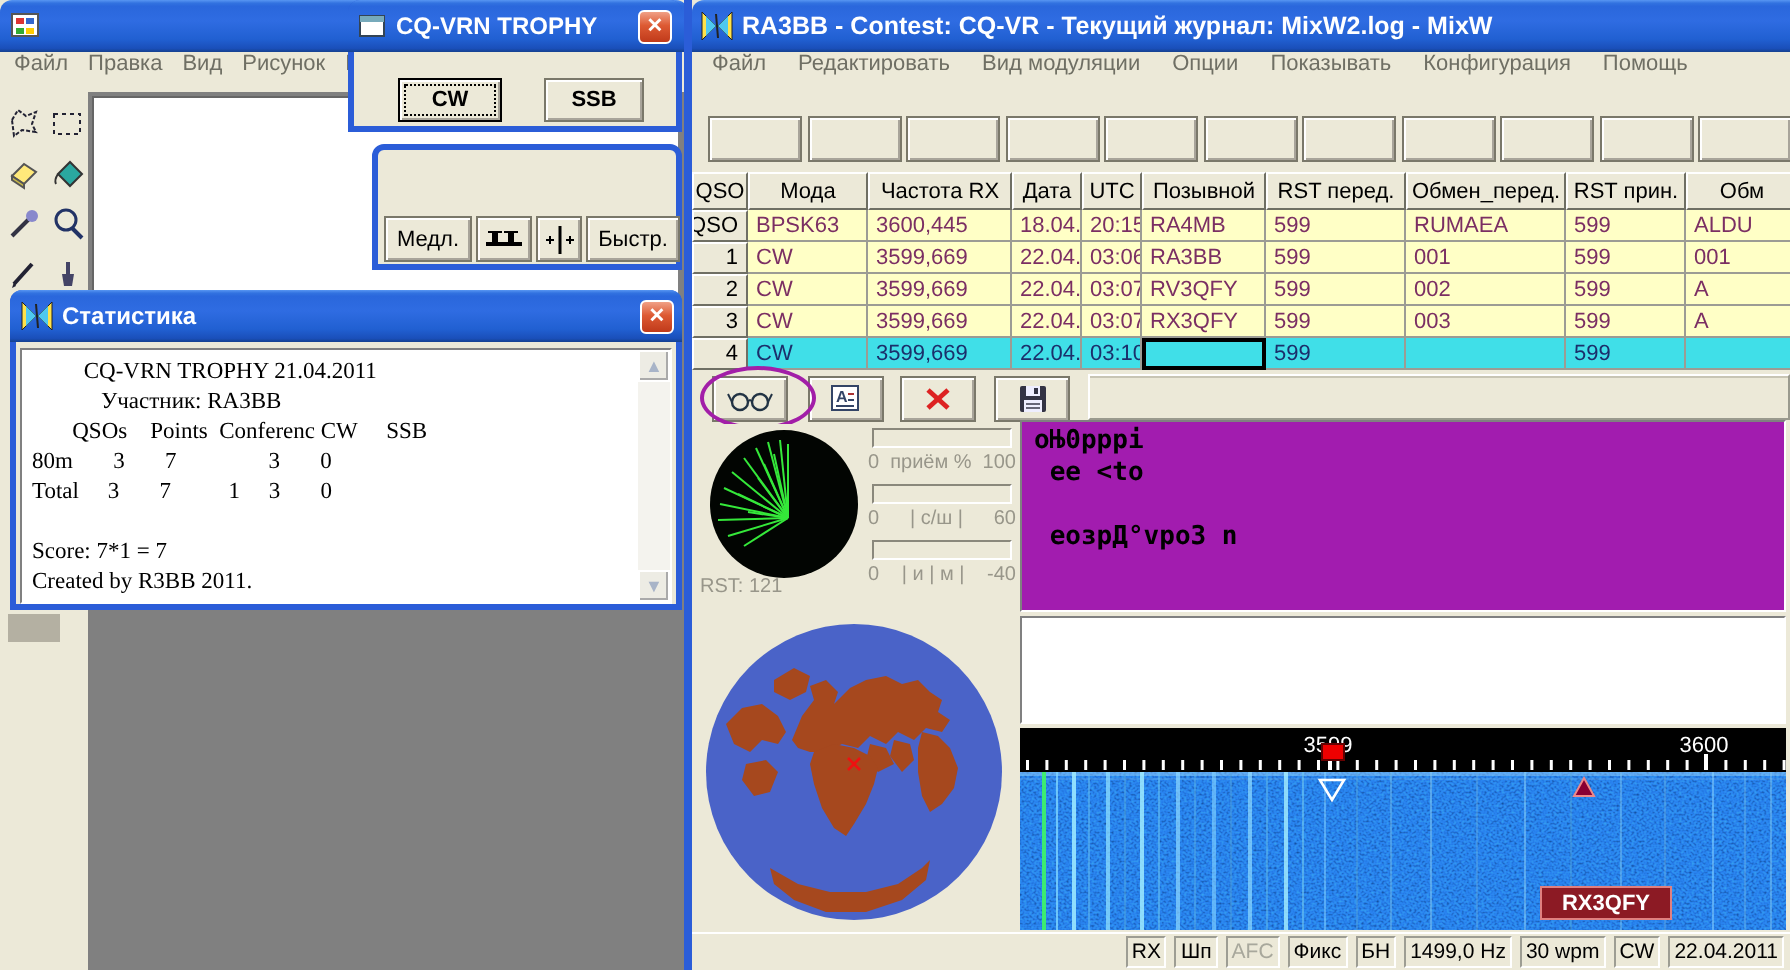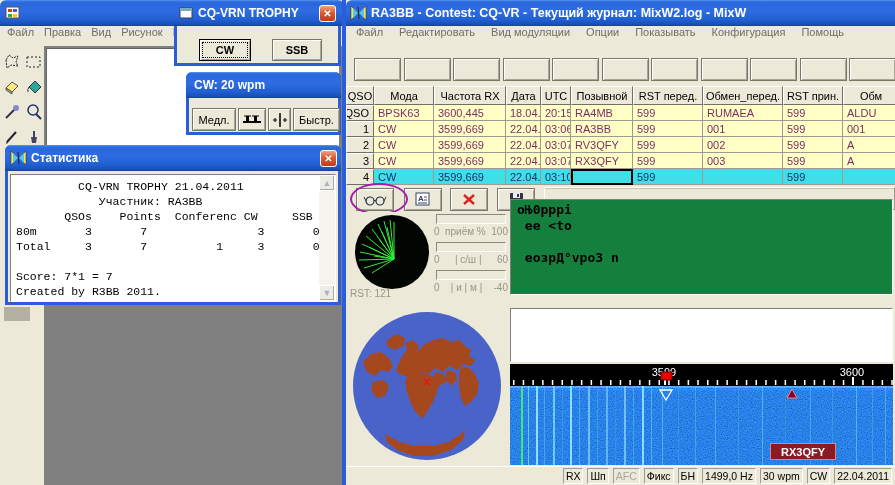--- a/index.html
+++ b/index.html
@@ -16,21 +16,21 @@
 .pmenu span{padding:0 5px}
 .mmenu span{padding:0 6px;margin-right:4px}
 .hdrcell{position:absolute;background:#ECE9D8;border:1px solid;border-color:#fff #6f6f64 #6f6f64 #fff;font-size:11px;color:#000;display:flex;align-items:center;justify-content:center;overflow:hidden}
 .numcell{position:absolute;background:#ECE9D8;border:1px solid;border-color:#fff #6f6f64 #6f6f64 #fff;font-size:11px;color:#000;display:flex;align-items:center;justify-content:flex-end;padding-right:4px;overflow:hidden}
 .cell{position:absolute;background:#FFFFC6;color:#7b2f63;border-right:1px solid #9c9c94;border-bottom:1px solid #9c9c94;font-size:11px;display:flex;align-items:center;padding-left:4px;overflow:hidden}
 .cell.sel{background:#40DFE8;color:#1b2f6b}
 .tbtn{position:absolute;width:38px;height:23px;background:#ECE9D8;border:1px solid #7a786a;box-shadow:inset 1px 1px 0 #fff,inset -1px -1px 0 #a8a49a;display:flex;align-items:center;justify-content:center}
 .meterbar{position:absolute;height:10px;background:#ECE9D8;border:1px solid;border-color:#8a887c #fff #fff #8a887c}
 .meterlbl{position:absolute;color:#98968a;font-size:10px;display:flex;justify-content:space-between}
 .statcell{border:1px solid;border-color:#9d9d93 #fff #fff #9d9d93;padding:0 2px;margin-left:4px;font-size:10.5px;color:#000;white-space:nowrap;display:flex;align-items:center;height:16px}
-pre{font-family:Liberation Mono, monospace}
+pre{font-family:Liberation Serif, serif}
 </style>
 </head>
 <body>
 
 <div class="abs" style="left:0;top:0;width:344px;height:485px;background:#ECE9D8">
   <div class="titlebar rnd" style="position:absolute;left:0;top:0;width:344px;height:26px;padding-left:5px">
     <svg width="16" height="16" style="margin-right:4px">
         <rect x="1" y="2" width="13" height="11" fill="#fff" stroke="#555"></rect>
         <rect x="3" y="4" width="4" height="3" fill="#d33"></rect>
         <rect x="8" y="4" width="4" height="3" fill="#36c"></rect>
@@ -251,21 +251,21 @@
     </div>
     <div class="meterbar" style="left:90px;top:58px;width:70px"></div>
     <div class="meterlbl" style="left:88px;top:70px;width:74px">
       <span>0</span>
         <span>| и | м |</span>
         <span>-40</span>
     </div>
     <div class="abs" style="left:4px;top:76px;color:#98968a;font-size:10px">RST: 121</div>
   </div>
 
-  <div class="abs sunken" style="left:164px;top:199px;width:383px;height:96px;background:#15803d">
+  <div class="abs sunken" style="left:164px;top:210px;width:383px;height:96px;background:#a21caf">
     <pre style="font-family:'DejaVu Sans Mono',monospace;font-weight:bold;font-size:13px;line-height:16px;padding:2px 0 0 6px;color:#000">оЊ0pppi
  ее &lt;to
 
  еозрД°vро3 n</pre>
   </div>
 
   <div class="abs" style="left:0;top:306px;width:164px;height:160px;background:#ECE9D8">
     <svg class="abs" style="left:5px;top:4px" width="152" height="152" viewBox="0 0 152 152">
       <circle cx="76" cy="76" r="74" fill="#4A63C8"></circle>
       <g fill="#A6481E">
@@ -411,23 +411,20 @@
   </div>
   <div class="btn" style="position:absolute;left:22px;top:36px;width:52px;height:22px;border:1px solid #000;outline:1px dotted #000;outline-offset:-4px;font-weight:bold">
       <span>CW</span>
     </div>
   <div class="btn" style="position:absolute;left:95px;top:36px;width:50px;height:22px;font-weight:bold">
       <span>SSB</span>
     </div>
 </div>
 
 <div class="abs winborder rnd" style="left:186px;top:72px;width:155px;height:63px;background:#ECE9D8;border-top:3px solid #2b5dd8">
-  <div class="titlebar rnd" style="position:absolute;left:-3px;top:-3px;width:155px;height:26px;padding-left:8px">
-    <span>CW: 20 wpm</span>
-  </div>
   <div class="btn" style="position:absolute;left:3px;top:33px;width:44px;height:23px">
       <span>Медл.</span>
     </div>
   <div class="btn" style="position:absolute;left:49px;top:33px;width:28px;height:23px">
       <svg width="20" height="14">
         <line x1="1" y1="9" x2="19" y2="9" stroke="#000" stroke-width="2"></line>
         <rect x="4" y="3" width="3" height="6" fill="#000"></rect>
         <rect x="12" y="3" width="3" height="6" fill="#000"></rect>
         <line x1="2" y1="3" x2="9" y2="3" stroke="#000"></line>
         <line x1="10" y1="3" x2="17" y2="3" stroke="#000"></line>

